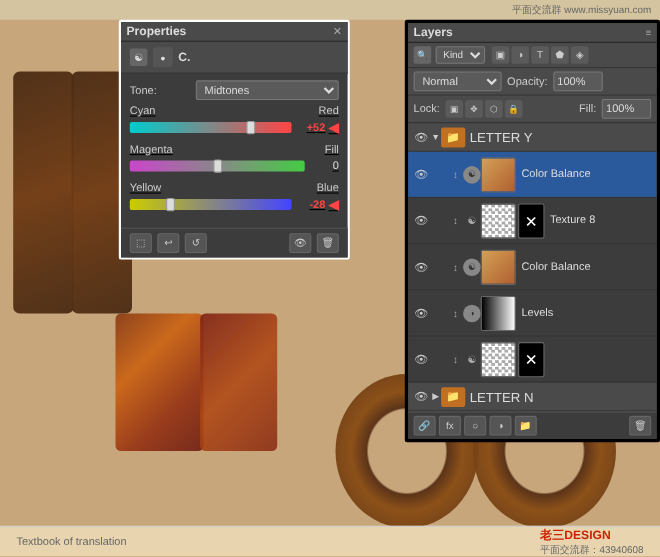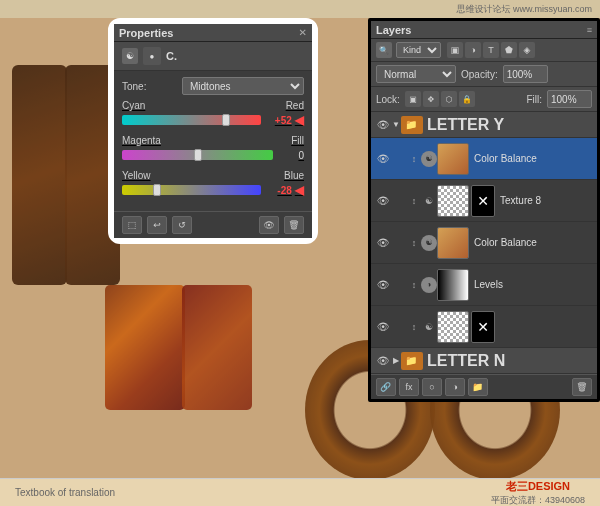--- a/index.html
+++ b/index.html
@@ -34,21 +34,21 @@
       justify-content: space-between;
       padding: 0 15px;
     }
     .watermark-left {
       color: #666;
       font-size: 10px;
     }
     .watermark-right {
       display: flex;
       flex-direction: column;
-      align-items: center;
+      align-items: flex-start;
     }
     .watermark-red {
       color: #cc2200;
       font-size: 11px;
       font-weight: bold;
     }
     .watermark-gray {
       color: #666;
       font-size: 9px;
     }
@@ -68,22 +68,22 @@
       justify-content: flex-end;
       gap: 15px;
     }
 
     
     .properties-panel {
       position: absolute;
       top: 18px; left: 108px;
       width: 210px;
       background: #3c3c3c;
-      border: 6px solid #ffffff;
-      border-radius: 12px;
+      border: 2px solid #ffffff;
+      border-radius: 2px;
     }
     .panel-titlebar {
       background: #4a4a4a;
       height: 18px;
       display: flex;
       align-items: center;
       justify-content: space-between;
       padding: 0 5px;
       border-bottom: 1px solid #222;
     }
@@ -487,22 +487,22 @@
     .group-folder-color {
       background: #c07020;
       width: 22px; height: 18px;
       border-radius: 2px;
       display: flex; align-items: center; justify-content: center;
       font-size: 10px;
       color: #fff;
     }
     .group-label {
       color: #ddd;
-      font-size: 16px;
-      font-weight: bold;
+      font-size: 12px;
+      font-weight: normal;
       margin-left: 4px;
     }
 
     .cb-icon-box {
       width: 16px; height: 16px;
       background: #888;
       border-radius: 8px;
       display: flex; align-items: center; justify-content: center;
       font-size: 8px; color: #333;
       flex-shrink: 0;
@@ -528,21 +528,21 @@
   <div style="position:absolute;top:285px;left:105px;width:80px;height:125px;background:linear-gradient(135deg,#7a2200,#cc5500,#8b1a00,#5a0000);border-radius:5px;opacity:0.92;"></div>
   <div style="position:absolute;top:285px;left:182px;width:70px;height:125px;background:linear-gradient(135deg,#6b0000,#aa3300,#7a1000);border-radius:5px;opacity:0.88;"></div>
 
   <div style="position:absolute;top:340px;left:305px;width:130px;height:140px;border-radius:50%;background:radial-gradient(ellipse at center,transparent 38%,#3a1200 40%,#7a3800 55%,#3a1200 100%);opacity:0.95;"></div>
   <div style="position:absolute;top:340px;left:430px;width:130px;height:140px;border-radius:50%;background:radial-gradient(ellipse at center,transparent 38%,#3a1200 40%,#7a3800 55%,#3a1200 100%);opacity:0.95;"></div>
 
   <div style="position:absolute;top:0;left:0;width:600px;height:506px;background:rgba(200,160,100,0.2);"></div>
 </div>
 
 <div class="site-bar">
-  <span>思维设计论坛  www.missyuan.com</span>
+  <span>平面交流群  www.missyuan.com</span>
 </div>
 
 <div class="properties-panel">
   <div class="panel-titlebar">
     <span class="panel-title-text">Properties</span>
     <span class="panel-close">✕</span>
   </div>
   <div class="panel-header">
     <div class="panel-icon">
       <span>☯</span>

